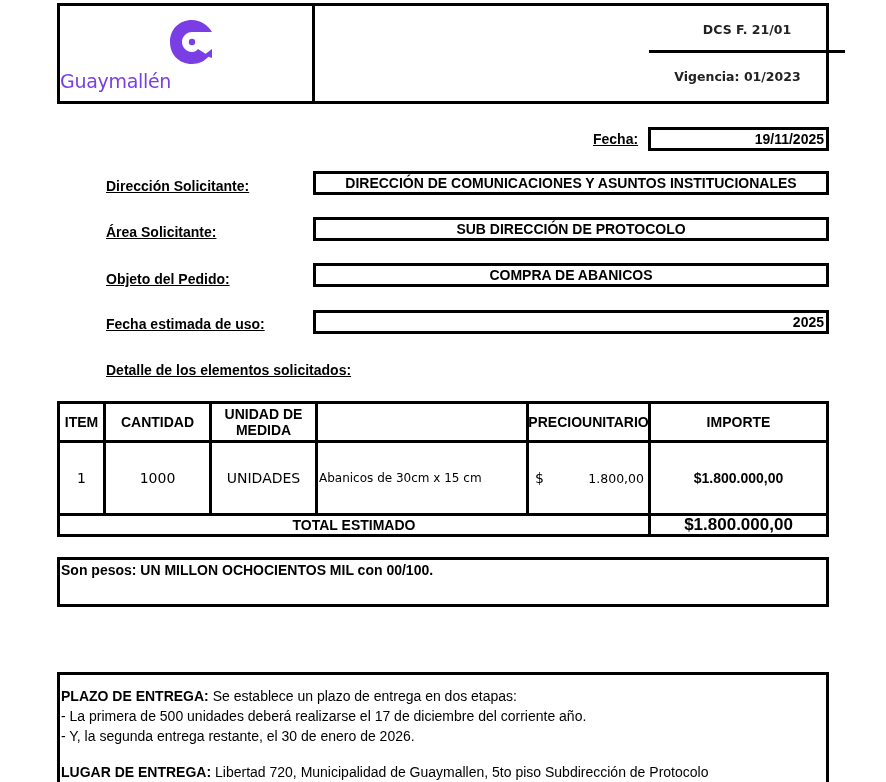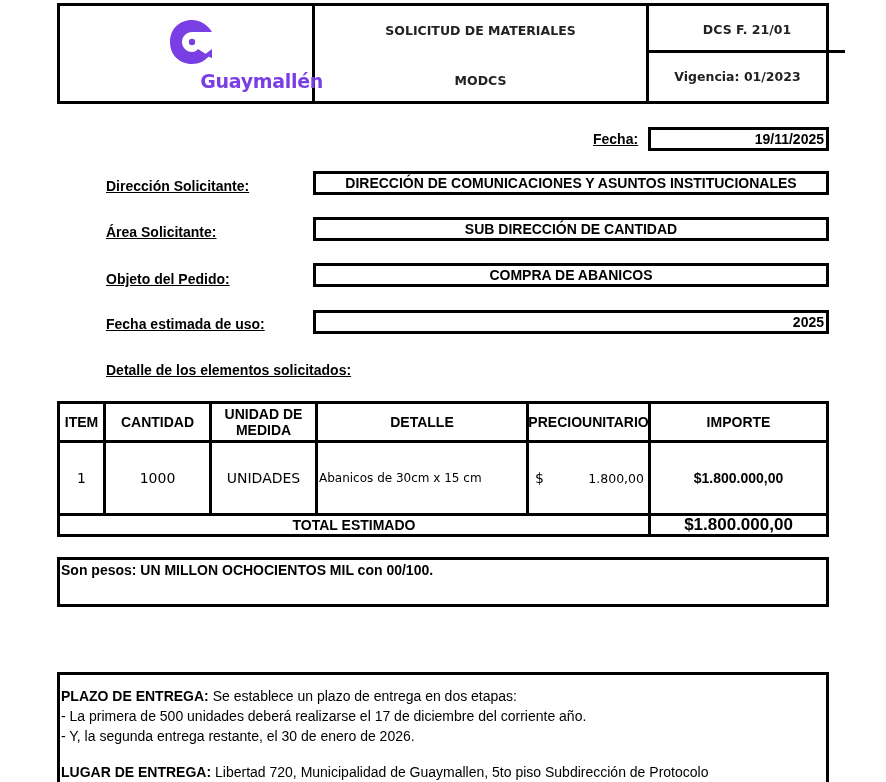--- a/index.html
+++ b/index.html
@@ -8,21 +8,21 @@
   .calibri { font-family:"DejaVu Sans", sans-serif; }
 
   
   #hdr { left:57px; top:3px; width:772px; height:101px; border:3px solid #000; }
   #hdr .logo-cell { left:0; top:0; width:255px; height:95px; border-right:3px solid #000; }
   #hdr .title-cell { left:255px; top:0; width:334px; height:95px; border-right:3px solid #000; }
   #hdr .code-cell { left:589px; top:0; width:196px; height:47px; border-bottom:3px solid #000; }
   #hdr .vig-cell { left:589px; top:47px; width:177px; height:48px; }
   .hdr-text { font-family:"DejaVu Sans", sans-serif; font-size:12.5px; font-weight:bold; color:#222; text-align:center; width:100%; position:absolute; }
   .logo-mark { left:108px; top:12px; width:48px; height:48px; }
-  .logo-word { left:11px; width:100%; top:64px; text-align:right; font-family:"DejaVu Sans", sans-serif; font-weight:bold; font-size:19px; color:#7a3fe4; letter-spacing:-0.3px; }
+  .logo-word { left:0; width:100%; top:64px; text-align:left; font-family:"DejaVu Sans", sans-serif; font-weight:normal; font-size:19px; color:#7a3fe4; letter-spacing:-0.3px; }
 
   
   .lbl { font-weight:bold; font-size:14px; text-decoration:underline; white-space:nowrap; }
   .valbox { border:3px solid #000; height:24px; font-weight:bold; font-size:14px; line-height:18px; white-space:nowrap; }
   .valbox span { display:block; padding:0 2px; }
 
   
   #tbl { left:57px; top:401px; width:772px; height:136px; border:3px solid #000; }
   .vline { position:absolute; background:#000; width:3px; }
   .hline { position:absolute; background:#000; height:3px; }
@@ -37,45 +37,41 @@
 
 <div id="hdr" class="abs">
   <div class="abs logo-cell">
     <svg class="abs logo-mark" viewBox="0 0 48 48">
       <path d="M24 2 C11 2 2 11.5 2 24 C2 36.5 11 46 24 46 C31 46 37 43 41 38 L30 31 C28.5 33 26.5 34 24 34 C18.5 34 14 29.5 14 24 C14 18.5 18.5 14 24 14 L44 14 C40 7 32.5 2 24 2 Z" fill="#7a3fe4"></path>
       <circle cx="24" cy="24" r="3.2" fill="#7a3fe4"></circle>
       <path d="M36 37 L44 31 L44 40 Z" fill="#7a3fe4"></path>
     </svg>
     <div class="abs logo-word">Guaymallén</div>
   </div>
-  <div class="abs title-cell">
-    <div class="hdr-text" style="top:17px;">SOLICITUD DE MATERIALES</div>
-    <div class="hdr-text" style="top:67px;">MODCS</div>
-  </div>
   <div class="abs code-cell">
     <div class="hdr-text" style="top:16px;">DCS F. 21/01</div>
   </div>
   <div class="abs vig-cell">
     <div class="hdr-text" style="top:16px;">Vigencia: 01/2023</div>
   </div>
 </div>
 
 <div class="abs lbl" style="left:593px; top:131px;">Fecha:</div>
 <div class="abs valbox" style="left:648px; top:127px; width:181px;">
   <span style="text-align:right;">19/11/2025</span>
 </div>
 
 <div class="abs lbl" style="left:106px; top:178px;">Dirección Solicitante:</div>
 <div class="abs valbox" style="left:313px; top:171px; width:516px;">
   <span style="text-align:center;">DIRECCIÓN DE COMUNICACIONES Y ASUNTOS INSTITUCIONALES</span>
 </div>
 
 <div class="abs lbl" style="left:106px; top:224px;">Área Solicitante:</div>
 <div class="abs valbox" style="left:313px; top:217px; width:516px;">
-  <span style="text-align:center;">SUB DIRECCIÓN DE CANTIDAD</span>
+  <span style="text-align:center;">SUB DIRECCIÓN DE PROTOCOLO</span>
 </div>
 
 <div class="abs lbl" style="left:106px; top:271px;">Objeto del Pedido:</div>
 <div class="abs valbox" style="left:313px; top:263px; width:516px;">
   <span style="text-align:center;">COMPRA DE ABANICOS</span>
 </div>
 
 <div class="abs lbl" style="left:106px; top:316px;">Fecha estimada de uso:</div>
 <div class="abs valbox" style="left:313px; top:310px; width:516px;">
   <span style="text-align:right;">2025</span>
@@ -93,21 +89,20 @@
   <div class="vline" style="left:255px; top:0; height:109px;"></div>
   <div class="vline" style="left:466px; top:0; height:109px;"></div>
   <div class="vline" style="left:588px; top:0; height:130px;"></div>
 
   <div class="th" style="left:0; top:0; width:43px; height:36px;">ITEM</div>
   <div class="th" style="left:46px; top:0; width:103px; height:36px;">CANTIDAD</div>
   <div class="th" style="left:152px; top:0; width:103px; height:36px; flex-direction:column;">
     <span>UNIDAD DE</span>
     <span>MEDIDA</span>
   </div>
-  <div class="th" style="left:258px; top:0; width:208px; height:36px;">DETALLE</div>
   <div class="th" style="left:469px; top:0; width:119px; height:36px; ">
     <span>PRECIO</span>
     <span>UNITARIO</span>
   </div>
   <div class="th" style="left:591px; top:0; width:175px; height:36px;">IMPORTE</div>
 
   <div>
     <div class="td calibri" style="left:0; top:39px; width:43px; height:70px; justify-content:center;">1</div>
     <div class="td calibri" style="left:46px; top:39px; width:103px; height:70px; justify-content:center;">1000</div>
     <div class="td calibri" style="left:152px; top:39px; width:103px; height:70px; justify-content:center;">UNIDADES</div>

